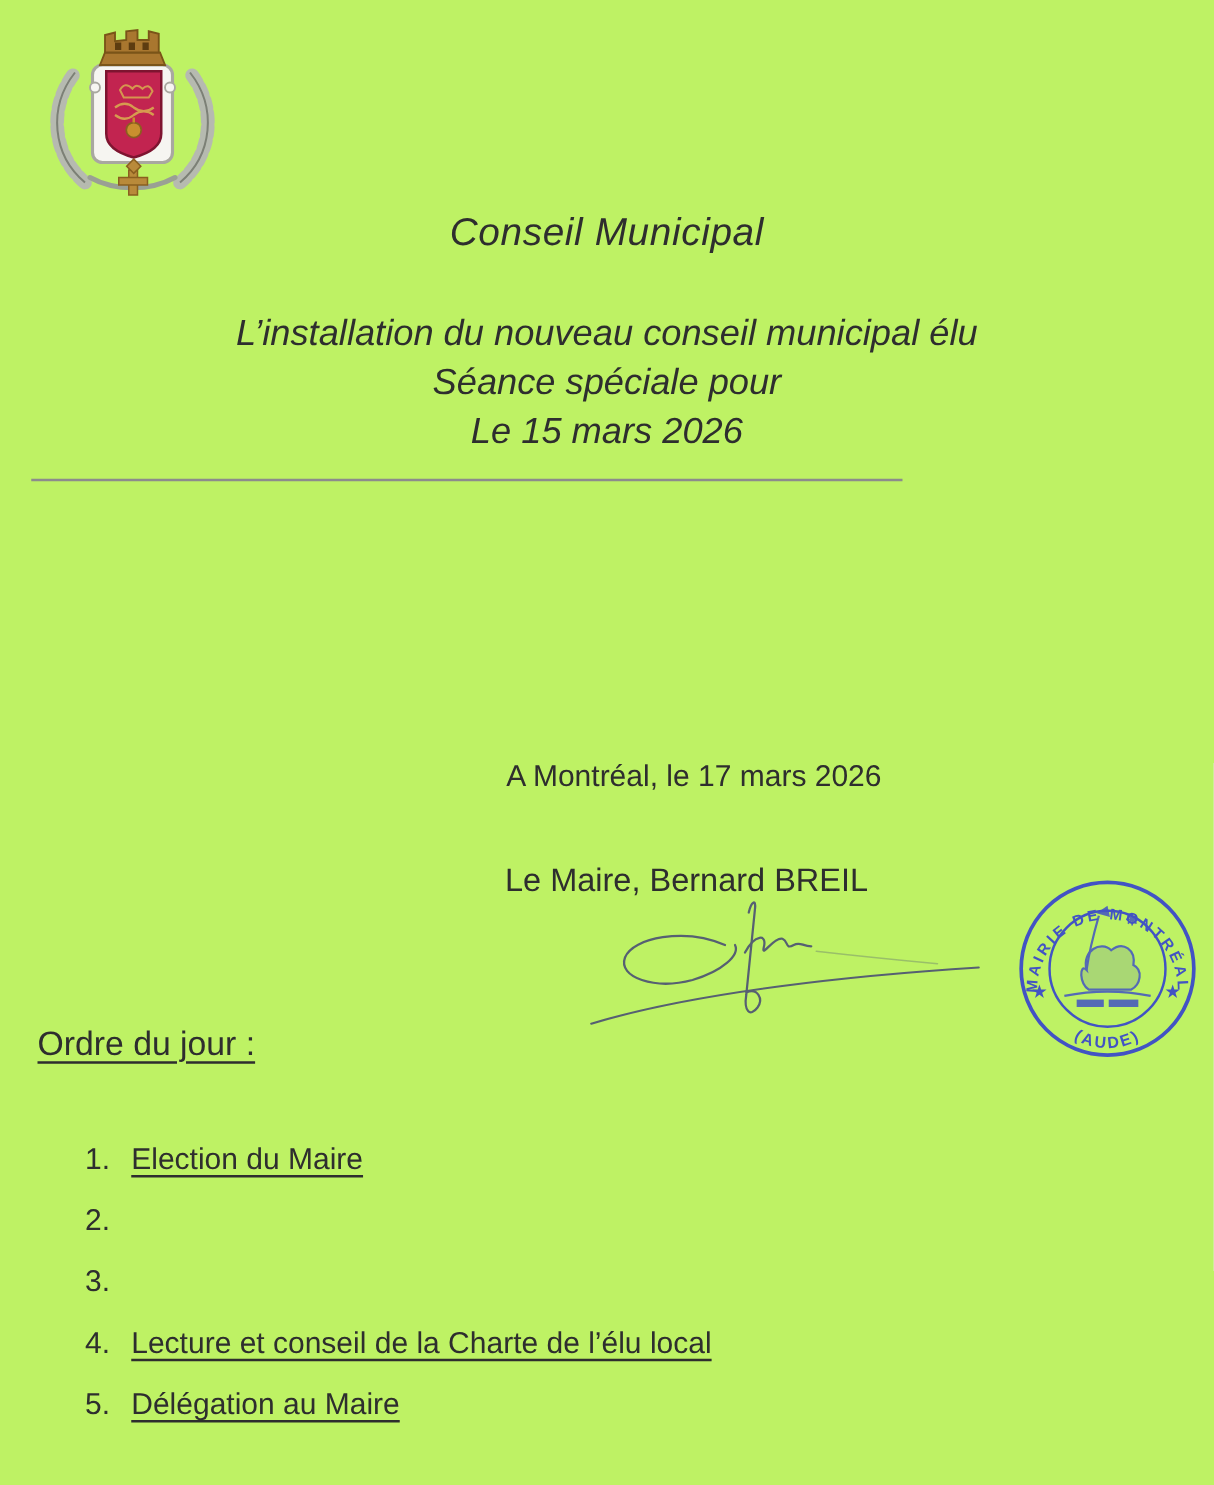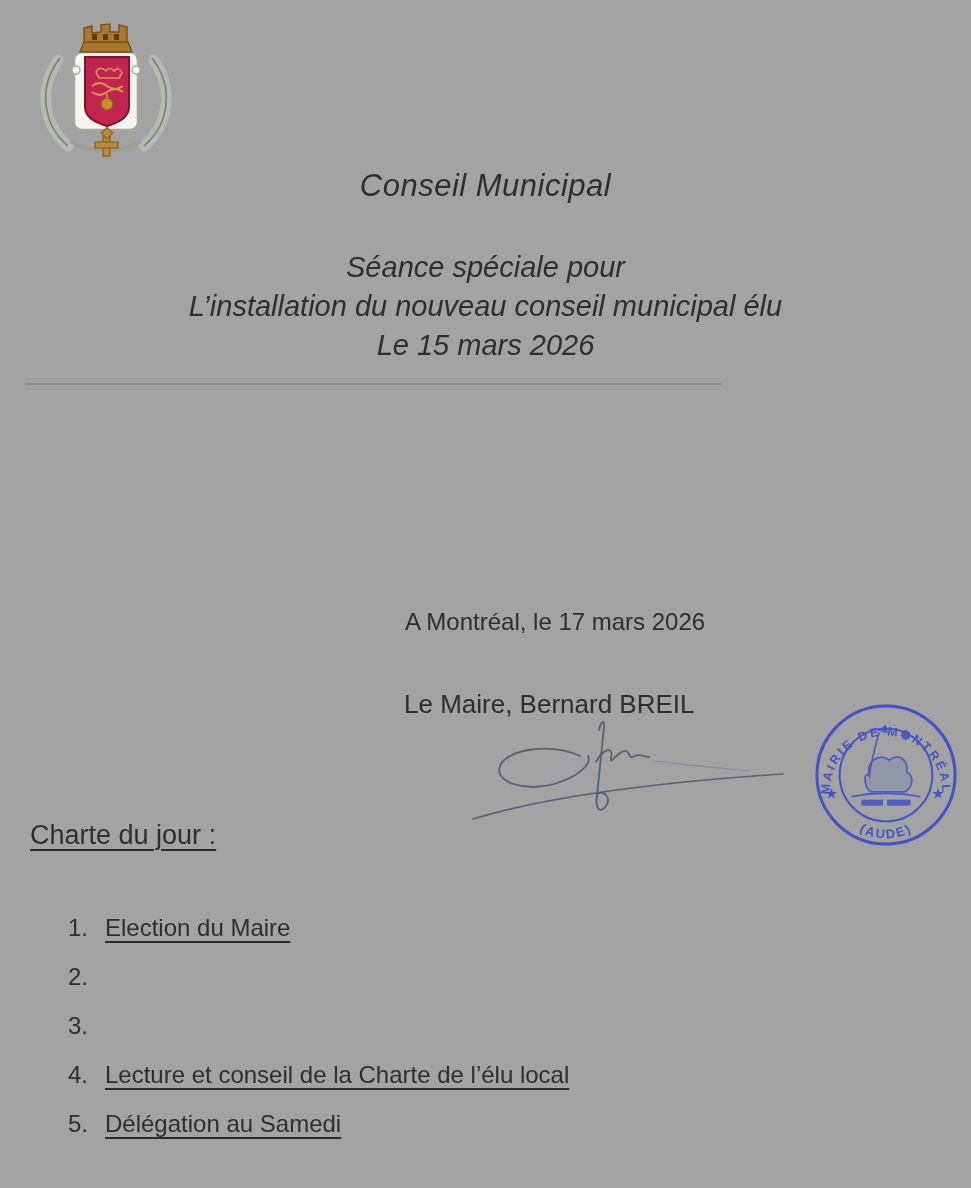--- a/index.html
+++ b/index.html
@@ -2,21 +2,21 @@
 <html lang="fr" style="--text: #2e2e2e; --shield-red: #c22450; --crown-gold: #a9772f; --gold-dark: #7a5418; --branch-gray: #b6bab0; --stamp-blue: #4253c4; --ink-blue: #566072; --rule-gray: #8c8c8c;"><head>
 <meta charset="utf-8">
 <style>
   :root{
     --text:#2e2e2e; --shield-red:#c22450; --crown-gold:#a9772f; --gold-dark:#7a5418;
     --branch-gray:#b6bab0; --stamp-blue:#4253c4; --ink-blue:#566072; --rule-gray:#8c8c8c;
   }
   *{margin:0;padding:0;box-sizing:border-box;}
   html,body{background:#e8e8e8;}
   body{font-family:"Liberation Sans","DejaVu Sans",sans-serif;color:var(--text);}
-  .page{position:relative;width:971px;height:1188px;margin:0 auto;background:#a3a3a3;overflow:hidden;}
+  .page{position:relative;width:971px;height:1188px;margin:0 auto;background:#bef264;overflow:hidden;}
 
   .crest{position:absolute;left:30px;top:12px;width:152px;height:156px;}
   .title{position:absolute;left:0;top:168px;width:100%;text-align:center;
          font-style:italic;font-size:31px;letter-spacing:.5px;}
   .subtitle{position:absolute;left:0;top:248px;width:100%;text-align:center;
          font-style:italic;font-size:29px;line-height:39px;}
   .rule{position:absolute;left:25px;top:383px;width:697px;border-top:2px solid var(--rule-gray);}
   .datetime{position:absolute;left:325px;top:504px;font-size:31px;letter-spacing:.5px;
          text-decoration:underline;text-underline-offset:5px;text-decoration-thickness:2px;}
   .dateline{position:absolute;left:405px;top:608px;font-size:24px;}
@@ -65,22 +65,22 @@
     </g>
     <g>
       <rect x="73" y="124" width="7" height="20" fill="#b98a3a" stroke="#8a5f1f" stroke-width="1.2"></rect>
       <rect x="65" y="130" width="23" height="6" fill="#b98a3a" stroke="#8a5f1f" stroke-width="1.2"></rect>
       <rect x="73" y="117" width="8" height="8" transform="rotate(45 77 121)" fill="#b98a3a" stroke="#8a5f1f" stroke-width="1.2"></rect>
     </g>
   </svg>
 
   <div class="title">Conseil Municipal</div>
   <div class="subtitle">
+    <div>L’installation du nouveau conseil municipal élu</div>
     <div>Séance spéciale pour</div>
-    <div>L’installation du nouveau conseil municipal élu</div>
     <div>Le 15 mars 2026</div>
   </div>
   <div class="rule"></div>
 
   <div class="dateline">A Montréal, le 17 mars 2026</div>
   <div class="signatory">Le Maire, Bernard BREIL</div>
 
   <svg class="signature" viewBox="0 0 340 114" aria-hidden="true">
     <g fill="none" stroke="var(--ink-blue)" stroke-width="1.8" stroke-linecap="round">
       <path d="M132,40 C 100,26 58,34 52,50 C 46,66 76,76 106,68 C 130,61 144,48 140,40"></path>
@@ -112,35 +112,35 @@
       <path d="M68,32 C 64,46 60,62 58,76"></path>
       <path d="M66,30 l 9,-6 l 2,9 z" fill="var(--stamp-blue)" stroke="none"></path>
       <path d="M58,76 C 54,60 70,52 78,60 C 88,52 98,60 96,72 C 104,76 102,88 94,92 L 60,92 C 52,88 52,70 58,76 Z" fill="var(--stamp-blue)" fill-opacity=".2"></path>
       <path d="M40,97 Q 75,90 110,97"></path>
       <path d="M95,30 l 0,10 M90,35 l 10,0 M91.5,31.5 l 7,7 M98.5,31.5 l -7,7" stroke-width="1.4"></path>
       <rect x="50" y="100" width="22" height="6" fill="var(--stamp-blue)" stroke="none"></rect>
       <rect x="76" y="100" width="24" height="6" fill="var(--stamp-blue)" stroke="none"></rect>
     </g>
   </svg>
 
-  <div class="agenda-heading">Charte du jour :</div>
+  <div class="agenda-heading">Ordre du jour :</div>
   <div class="agenda">
     <div class="agenda-row">
       <span class="num">1.</span>
       <span class="lbl">Election du Maire</span>
     </div>
     <div class="agenda-row">
       <span class="num">2.</span>
     </div>
     <div class="agenda-row">
       <span class="num">3.</span>
     </div>
     <div class="agenda-row">
       <span class="num">4.</span>
       <span class="lbl">Lecture et conseil de la Charte de l’élu local</span>
     </div>
     <div class="agenda-row">
       <span class="num">5.</span>
-      <span class="lbl">Délégation au Samedi</span>
+      <span class="lbl">Délégation au Maire</span>
     </div>
   </div>
 
 </div>
 
 </body></html>

